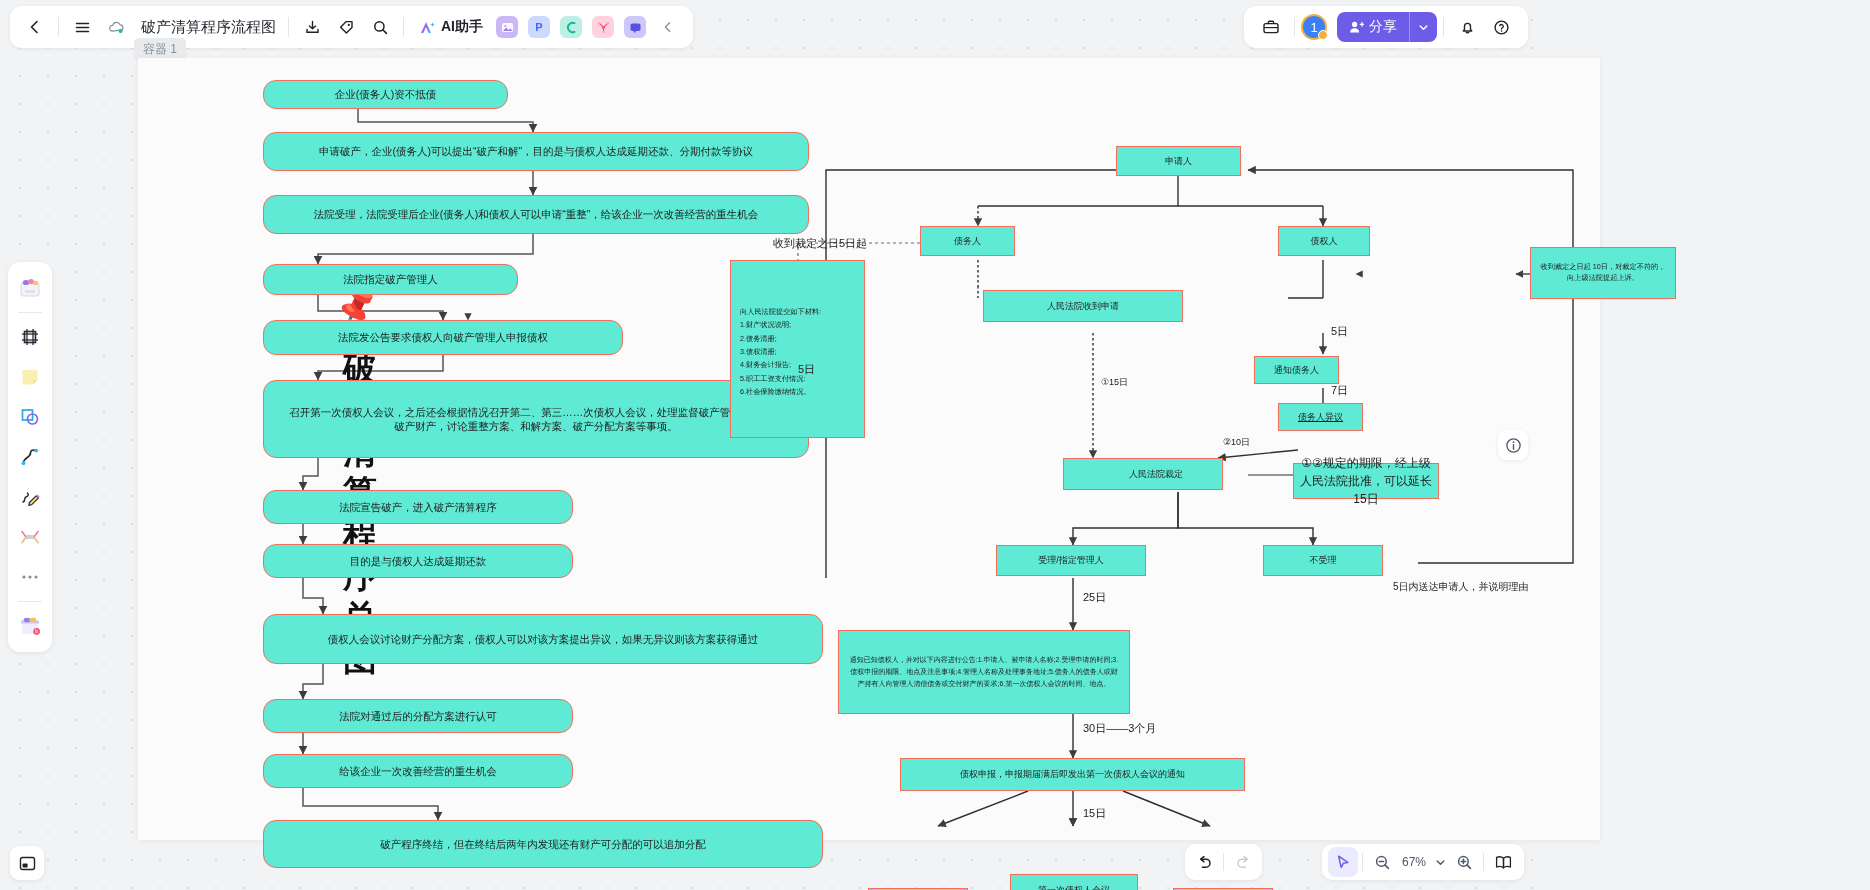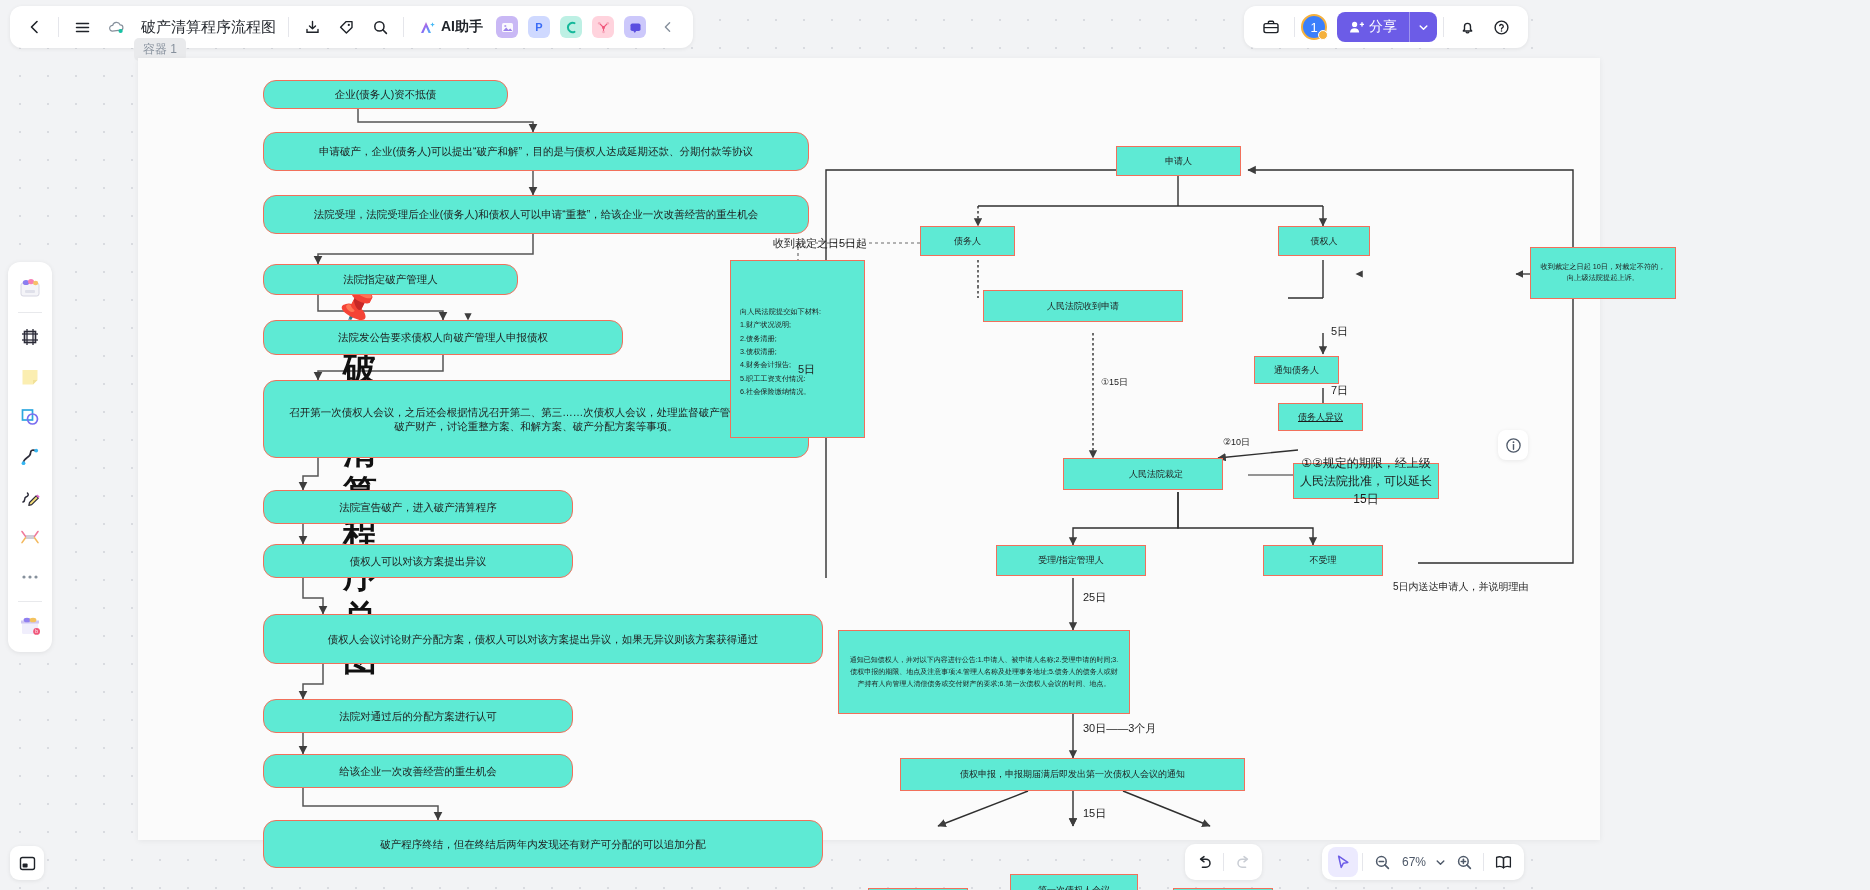--- a/index.html
+++ b/index.html
@@ -528,21 +528,21 @@
 
     <div class="node rounded lf" style="left:125px; top:322px; width:546px; height:78px; padding:0 22px;">
       <span>召开第一次债权人会议，之后还会根据情况召开第二、第三……次债权人会议，处理监督破产管理人、监管破产财产，讨论重整方案、和解方案、破产分配方案等事项。</span>
     </div>
 
     <div class="node rounded lf" style="left:125px; top:432px; width:310px; height:34px;">
       <span>法院宣告破产，进入破产清算程序</span>
     </div>
 
     <div class="node rounded lf" style="left:125px; top:486px; width:310px; height:34px;">
-      <span>债权人可以对该方案提出异议</span>
+      <span>目的是与债权人达成延期还款</span>
     </div>
 
     <div class="node rounded lf" style="left:125px; top:556px; width:560px; height:50px;">
       <span>债权人会议讨论财产分配方案，债权人可以对该方案提出异议，如果无异议则该方案获得通过</span>
     </div>
 
     <div class="node rounded lf" style="left:125px; top:641px; width:310px; height:34px;">
       <span>法院对通过后的分配方案进行认可</span>
     </div>
 

